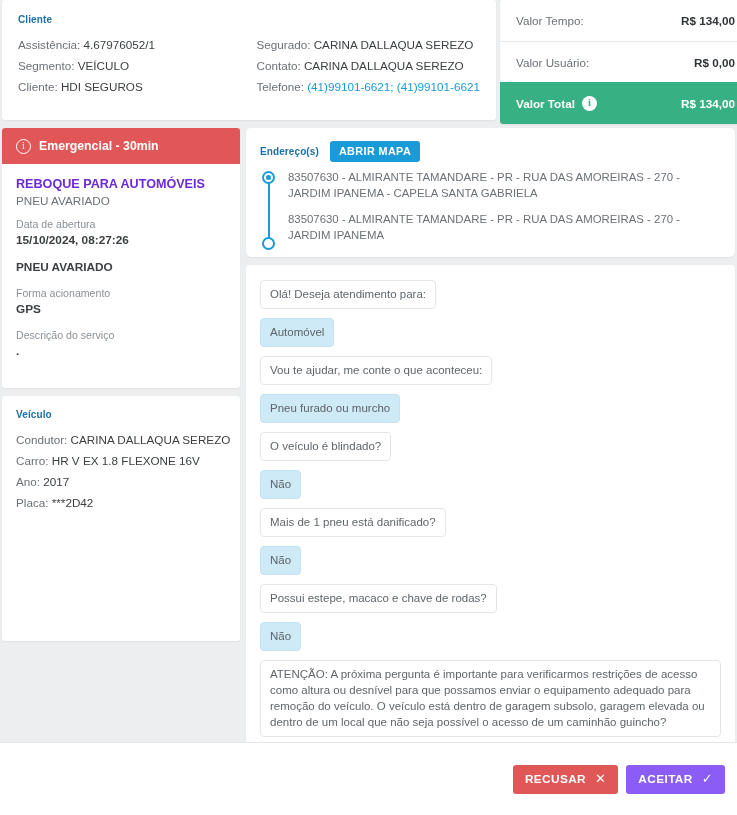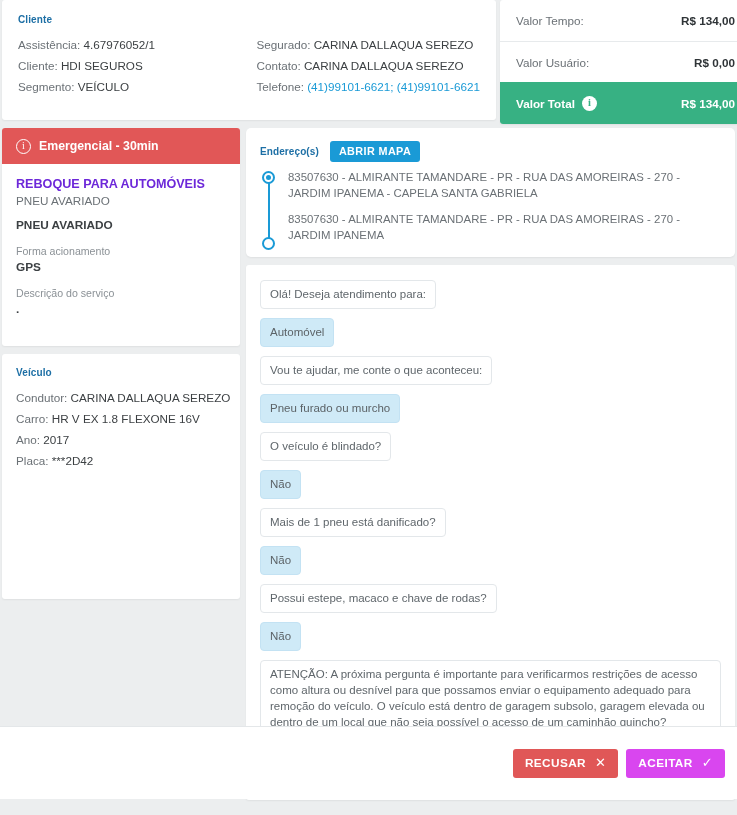--- a/index.html
+++ b/index.html
@@ -259,21 +259,21 @@
     background: #cfeaf7;
     border: 1px solid #c3e2f3;
     color: #5c6367;
   }
   .bubble.long { display: block; max-width: 468px; }
   .bubble-row { display: block; }
 
   
   .footer {
     position: absolute;
-    left: 0; bottom: 16px;
+    left: 0; bottom: 0;
     width: 737px;
     height: 73px;
     background: #ffffff;
     border-top: 1px solid #e4e7e9;
     display: flex;
     align-items: center;
     justify-content: flex-end;
     padding-right: 12px;
     gap: 8px;
   }
@@ -285,45 +285,45 @@
     font-size: 11.8px;
     font-weight: bold;
     letter-spacing: 0.4px;
     padding: 7px 12px 8px 12px;
     cursor: pointer;
     display: inline-flex;
     align-items: center;
     gap: 9px;
   }
   .act-btn.refuse { background: #e05757; }
-  .act-btn.accept { background: #d946ef; }
+  .act-btn.accept { background: #8b5cf6; }
   .act-btn .gl { font-size: 13px; font-weight: normal; line-height: 1; }
 </style>
 </head>
 <body>
 
 <div class="app">
 
   <div class="top-row">
 
     <div class="card client-card">
       <div class="card-title">Cliente</div>
       <div class="client-grid">
         <div class="client-col">
           <div class="kv">
             <span>Assistência:</span>
             <span class="val">4.67976052/1</span>
           </div>
           <div class="kv">
+            <span>Segmento:</span>
+            <span class="val">VEÍCULO</span>
+          </div>
+          <div class="kv">
             <span>Cliente:</span>
             <span class="val">HDI SEGUROS</span>
-          </div>
-          <div class="kv">
-            <span>Segmento:</span>
-            <span class="val">VEÍCULO</span>
           </div>
         </div>
         <div class="client-col right">
           <div class="kv">
             <span>Segurado:</span>
             <span class="val">CARINA DALLAQUA SEREZO</span>
           </div>
           <div class="kv">
             <span>Contato:</span>
             <span class="val">CARINA DALLAQUA SEREZO</span>
@@ -359,20 +359,24 @@
 
     <div class="card service-card">
       <div class="emerg-header">
         <span class="emerg-icon">i</span>
         <span>Emergencial - 30min</span>
       </div>
       <div class="service-body">
         <div class="svc-head">REBOQUE PARA AUTOMÓVEIS</div>
         <div class="svc-sub">PNEU AVARIADO</div>
 
+        <div class="field">
+          <div class="field-label">Data de abertura</div>
+          <div class="field-value">15/10/2024, 08:27:26</div>
+        </div>
         <div class="field">
           <div class="field-value">PNEU AVARIADO</div>
         </div>
         <div class="field">
           <div class="field-label">Forma acionamento</div>
           <div class="field-value">GPS</div>
         </div>
         <div class="field">
           <div class="field-label">Descrição do serviço</div>
           <div class="field-value">.</div>

